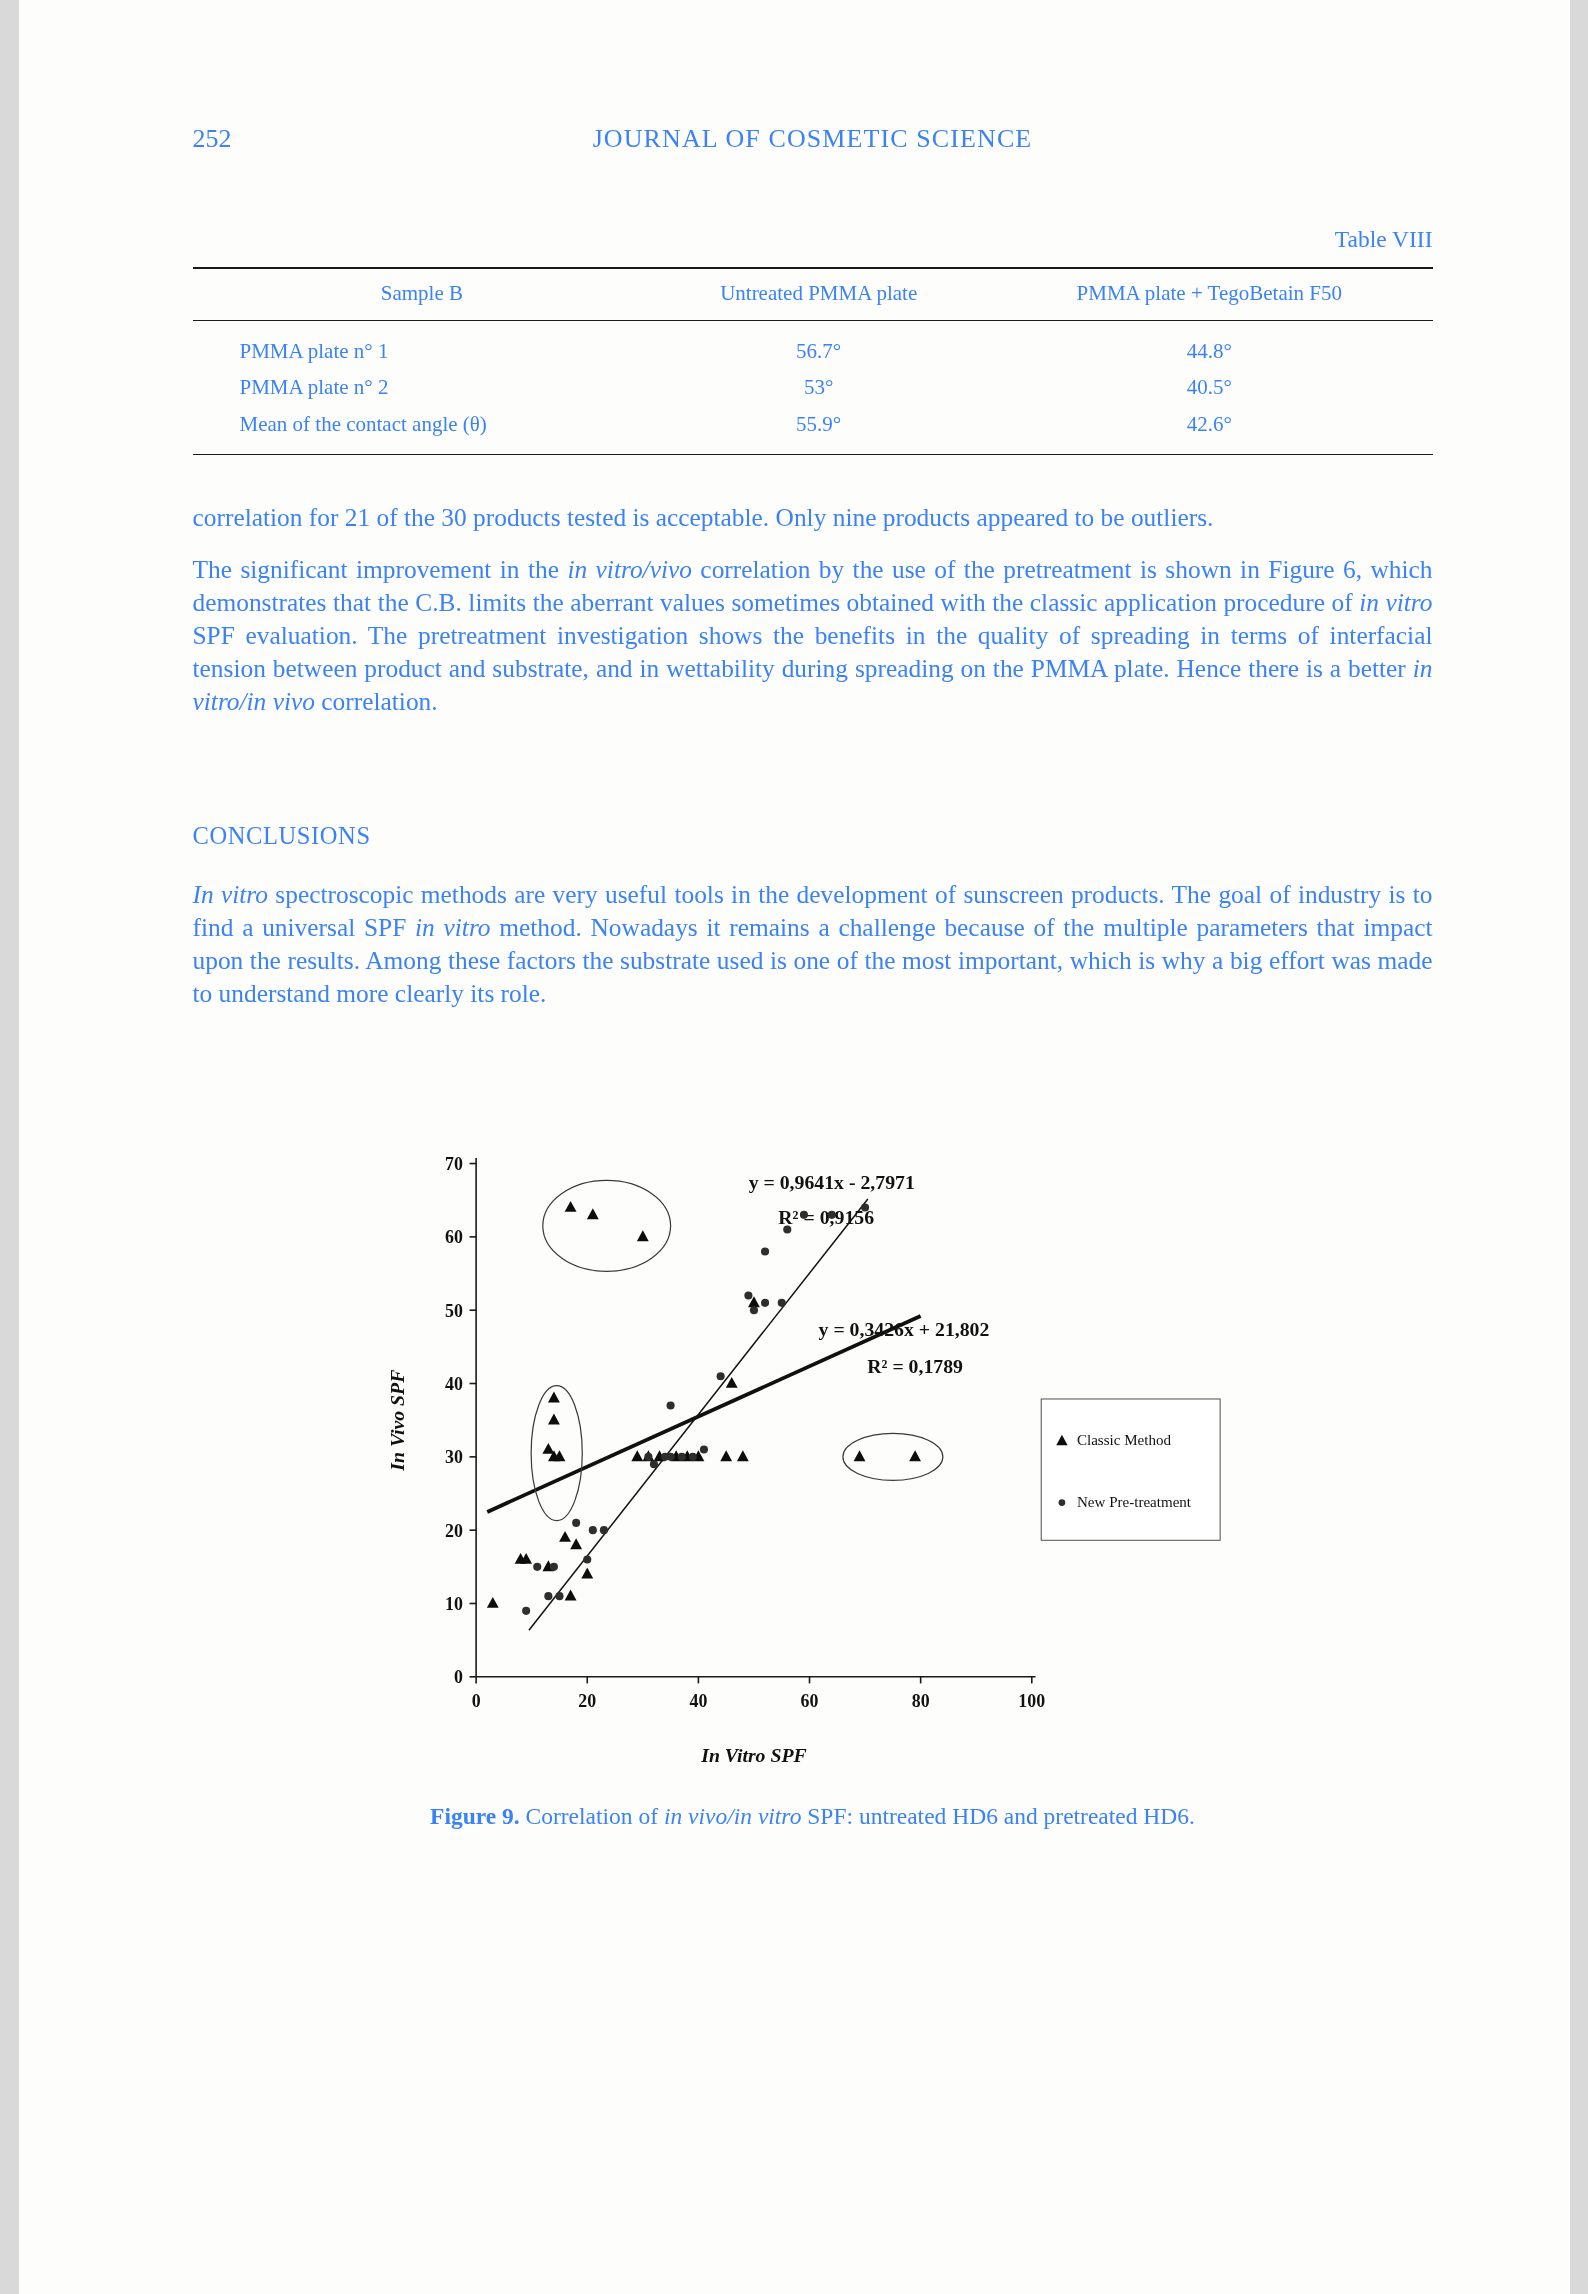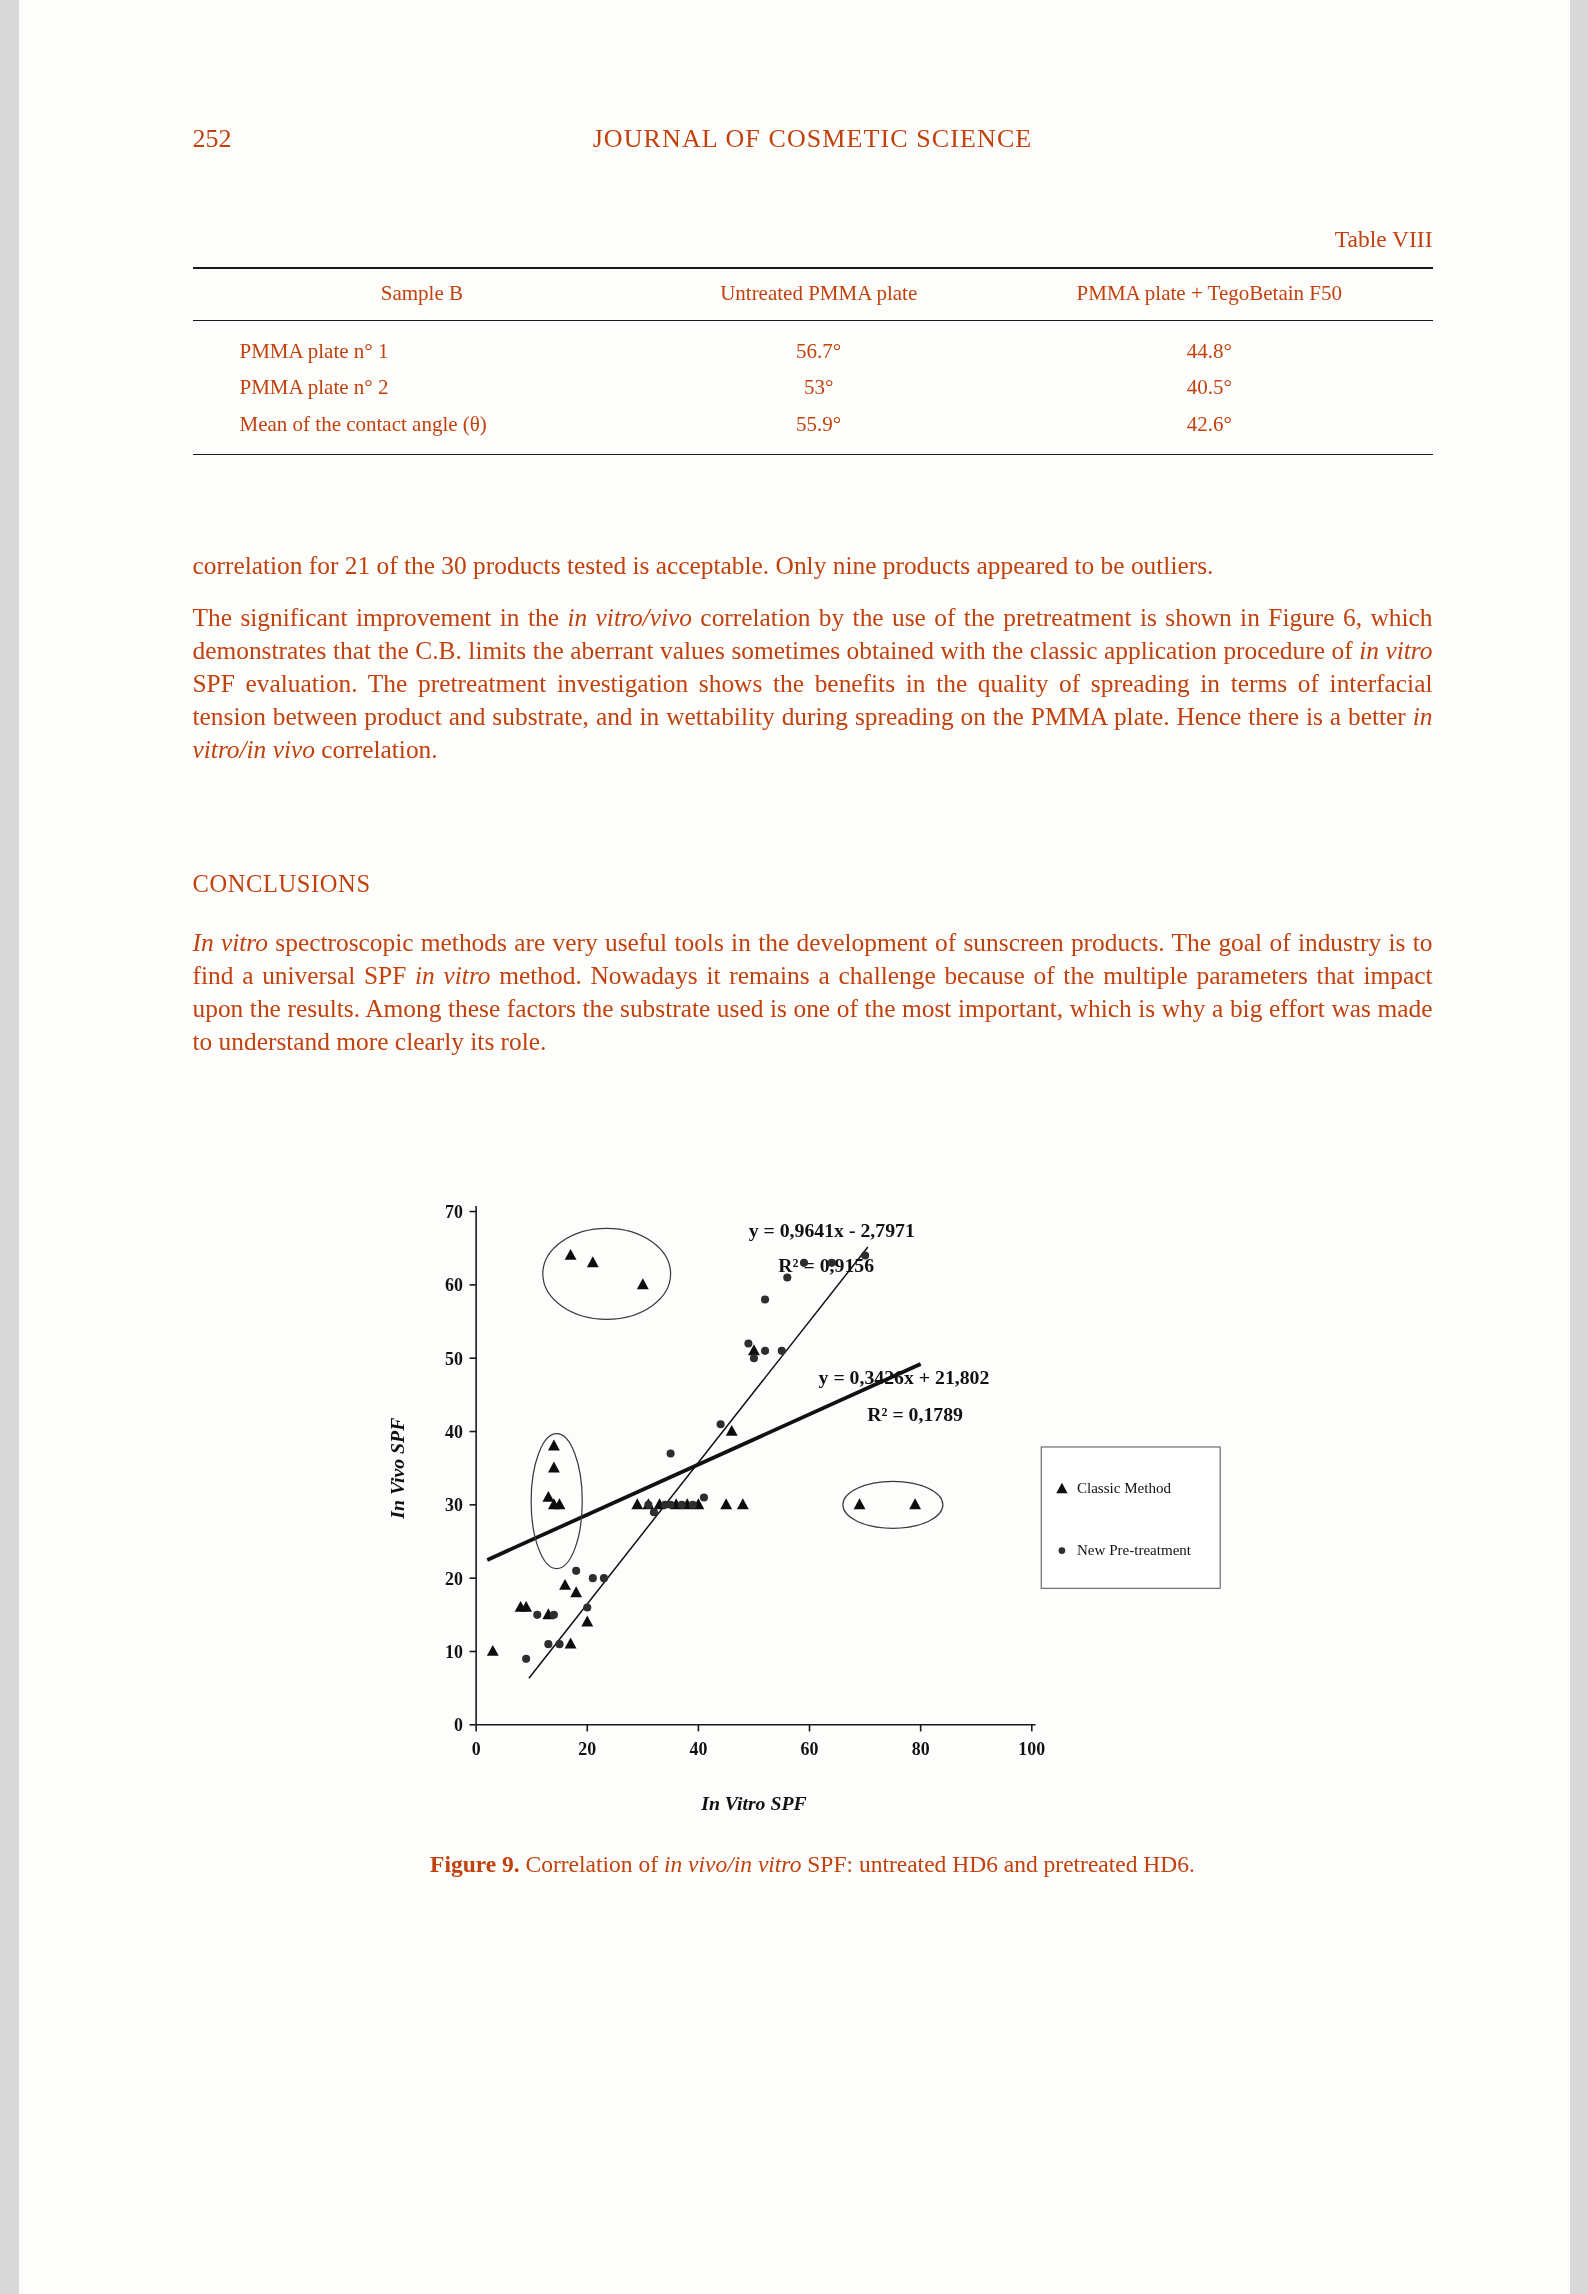--- a/index.html
+++ b/index.html
@@ -1,17 +1,17 @@
 <!DOCTYPE html>
 <html style="font-size:15px"><head>
 <meta charset="utf-8">
 <style>
   html,body{margin:0;padding:0;background:#d9d9d9;}
   .page{width:1551px;height:2295px;background:#fdfdfc;position:relative;margin:0 auto;
-        font-family:"Liberation Serif", serif;color:#c2410c;overflow:hidden;}
+        font-family:"Liberation Serif", serif;color:#3b82f6;overflow:hidden;}
   .content{position:absolute;left:174px;top:0;width:1240px;}
 
   
   .pageheader{position:relative;margin-top:124px;height:34px;}
   .page-num{position:absolute;left:0;top:0;font-size:26px;}
   .journal-title{position:absolute;left:50%;transform:translateX(-50%);font-size:26px;letter-spacing:1.1px;white-space:nowrap;}
 
   
   .table-block{margin-top:68px;}
   .table-title{text-align:right;font-size:23.5px;}
@@ -19,21 +19,21 @@
   table.ca-table{width:100%;border-collapse:collapse;margin-top:14px;font-size:21px;
         border-top:2.8px solid #1a1a1a;border-bottom:1.9px solid #1a1a1a;}
   table.ca-table thead th{font-weight:400;text-align:center;padding:12.2px 0 14px;border-bottom:1.9px solid #1a1a1a;}
   table.ca-table td{padding:5.6px 0;}
   table.ca-table td:first-child{text-align:left;padding-left:47px;}
   table.ca-table td:not(:first-child){text-align:center;}
   table.ca-table tbody tr:first-child td{padding-top:18px;}
   table.ca-table tbody tr:last-child td{padding-bottom:17px;}
 
   
-  .body-text{margin-top:94px;font-size:25.4px;line-height:33px;text-align:justify;}
+  .body-text{margin-top:46px;font-size:25.4px;line-height:33px;text-align:justify;}
   .para{margin:0 0 19px 0;}
   .para em{font-style:italic;}
   .section-heading{margin-top:104px;font-size:24.5px;letter-spacing:0.6px;}
   .concl-para{margin-top:28px;}
 
   
   .figure{margin-top:130px;margin-left:137px;}
   svg.chart{display:block;}
   svg.chart line.axis{stroke:#1a1a1a;stroke-width:1.7;}
   svg.chart text{fill:#111;font-family:"Liberation Serif", serif;}

